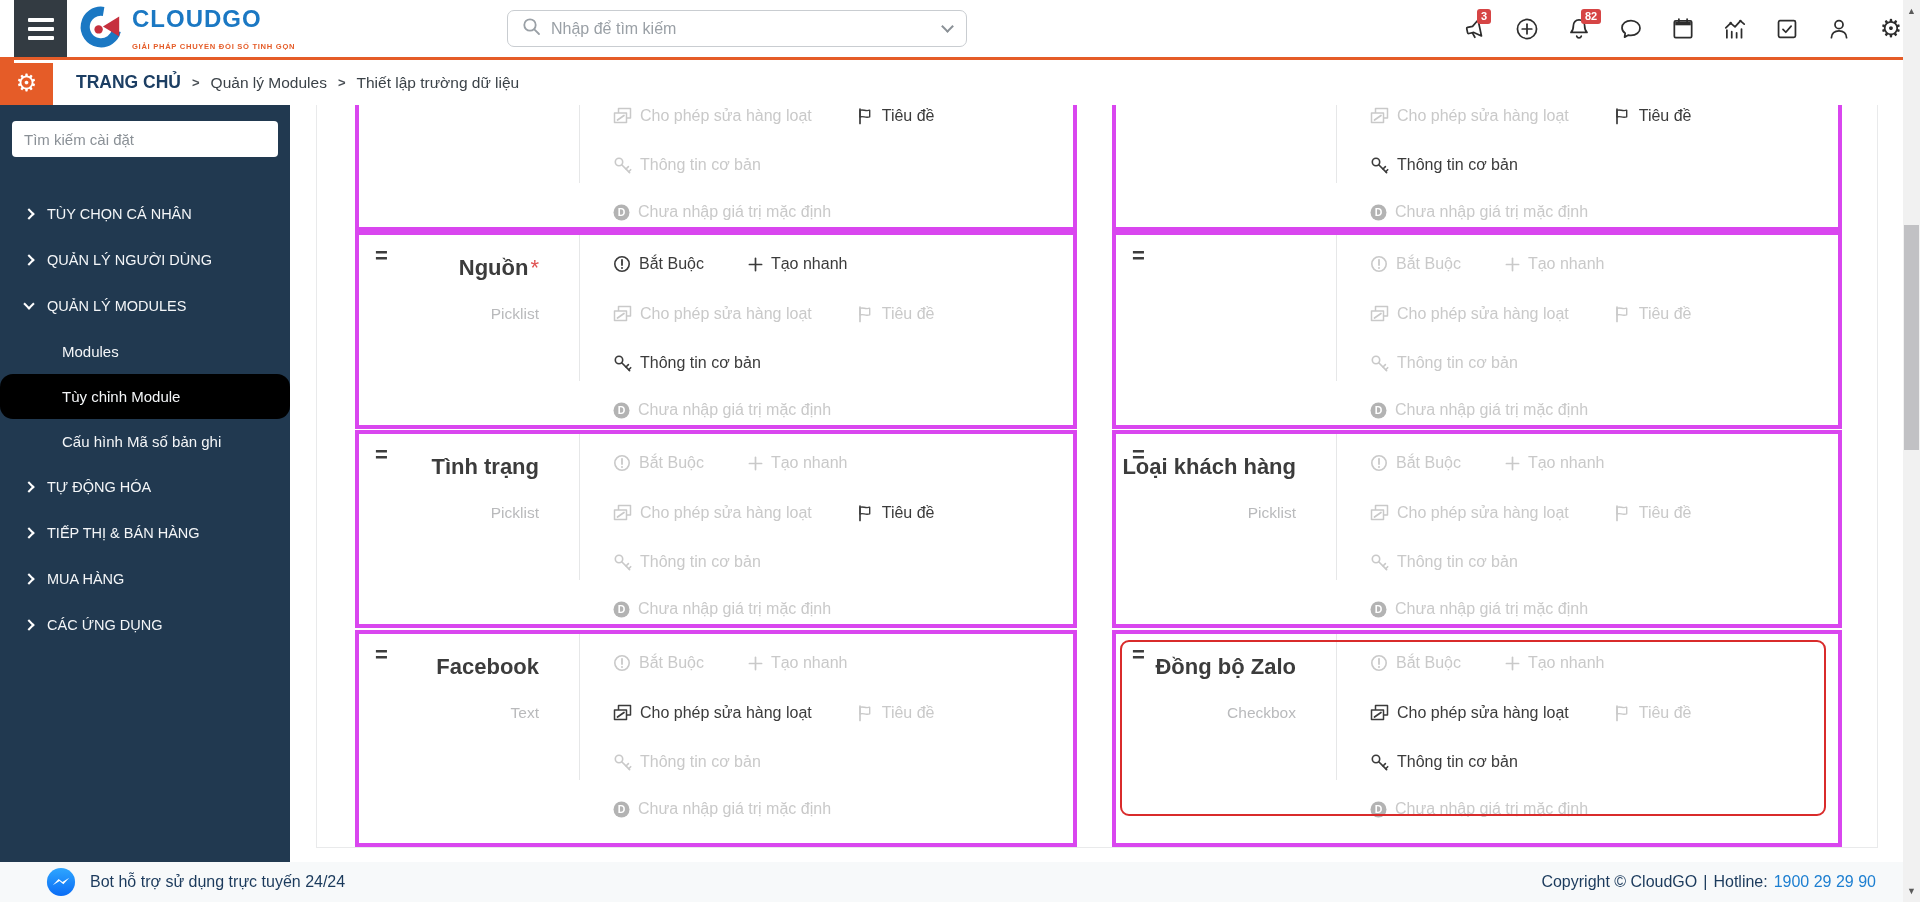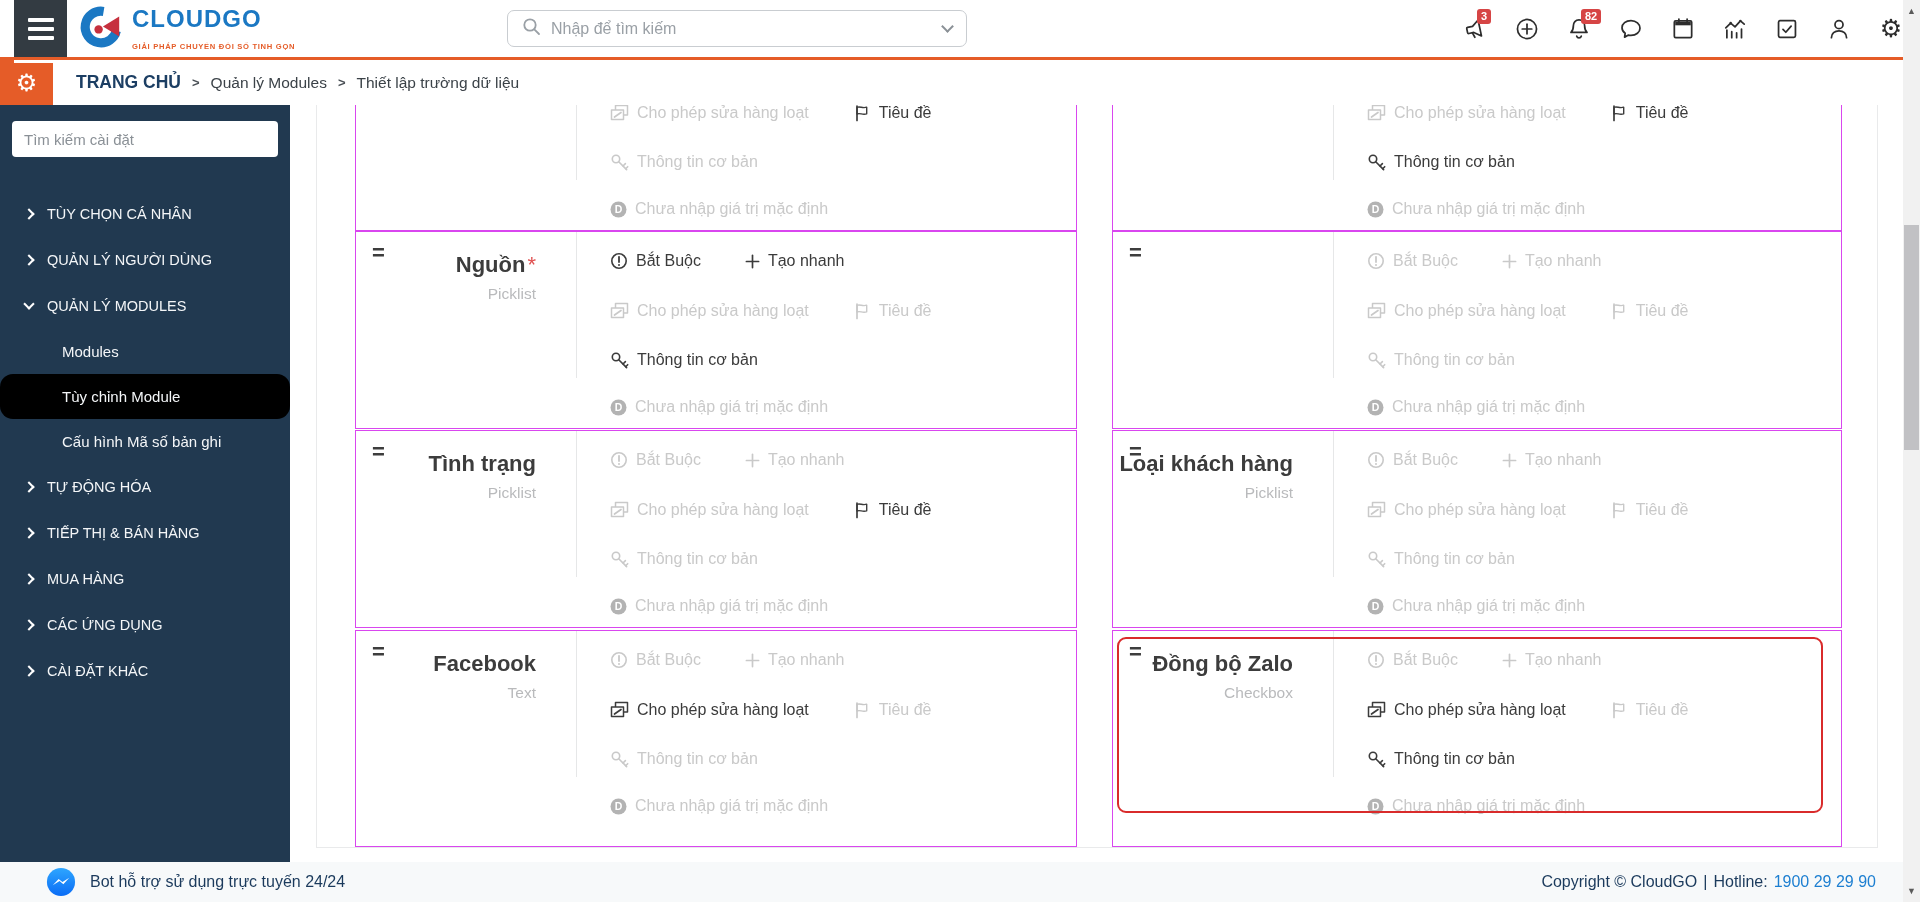--- a/index.html
+++ b/index.html
@@ -50,26 +50,26 @@
   .sb-chev.right { transform:rotate(-45deg); }
   .sb-chev.down  { transform:rotate(45deg); margin-top:-4px; }
   .sb-child { height:45px; display:flex; align-items:center; padding-left:62px; color:#f4f6f8;
               font-size:15px; cursor:pointer; white-space:nowrap; }
   .sb-child.active { background:#000;border-radius:13px; }
 
   
   .main { position:absolute; left:290px; top:105px; width:1613px; height:757px; background:#fff; overflow:hidden; z-index:1; }
   .panel { position:absolute; left:26px; top:-80px; width:1562px; height:823px;
            border:1px solid #e9eaeb; border-top:none; }
-  .card { position:absolute; border:1px solid #d946ef; background:#fff; }
+  .card { position:absolute; border:4px solid #d946ef; background:#fff; }
   .handle { position:absolute; left:16px; top:10px; font-size:22px; font-weight:bold; color:#3d3d3d; cursor:grab; line-height:1; }
   .labelbox { position:absolute; left:0; top:0; width:220px; height:100%; text-align:right; padding:20px 40px 0 0; }
   .fname { font-size:22px; font-weight:bold; color:#3c3c3c; white-space:nowrap; }
   .fname .req { color:#e05252; font-weight:normal; margin-left:2px; }
-  .ftype { font-size:15.5px; color:#b9babc; margin-top:7px; }
+  .ftype { font-size:15.5px; color:#b9babc; margin-top:24px; }
   .vline { position:absolute; left:220px; top:0; width:1px; height:146px; background:#e6e7e8; }
   .opts { position:absolute; left:254px; top:0; right:8px; }
   .opt-row { position:absolute; left:0; display:flex; gap:44px; align-items:center; height:26px; }
   .opt { display:inline-flex; align-items:center; gap:8px; font-size:16px; cursor:pointer; white-space:nowrap; }
   .opt .oicon { display:inline-flex; align-items:center; }
   .opt.on  { color:#3b3b3b; }
   .opt.off { color:#c9c9c9; }
   .hl { position:absolute; left:4px; top:6px; width:706px; height:176px; border:2px solid #d92b2b;
         border-radius:9px; pointer-events:none; }
 
@@ -230,24 +230,20 @@
         <span>TIẾP THỊ &amp; BÁN HÀNG</span>
       </div>
       <div class="sb-item">
         <span class="sb-chev right"></span>
         <span>MUA HÀNG</span>
       </div>
       <div class="sb-item">
         <span class="sb-chev right"></span>
         <span>CÁC ỨNG DỤNG</span>
       </div>
-      <div class="sb-item">
-        <span class="sb-chev right"></span>
-        <span>CÀI ĐẶT KHÁC</span>
-      </div>
     </div>
 </div>
 
 <div class="main">
   <div class="panel"></div>
   <div id="cards">
       <div class="card" style="left: 65px; top: -72px; width: 722px; height: 198px;">
         <div class="labelbox">
           <div class="fname"></div>
           <div class="ftype"></div>

